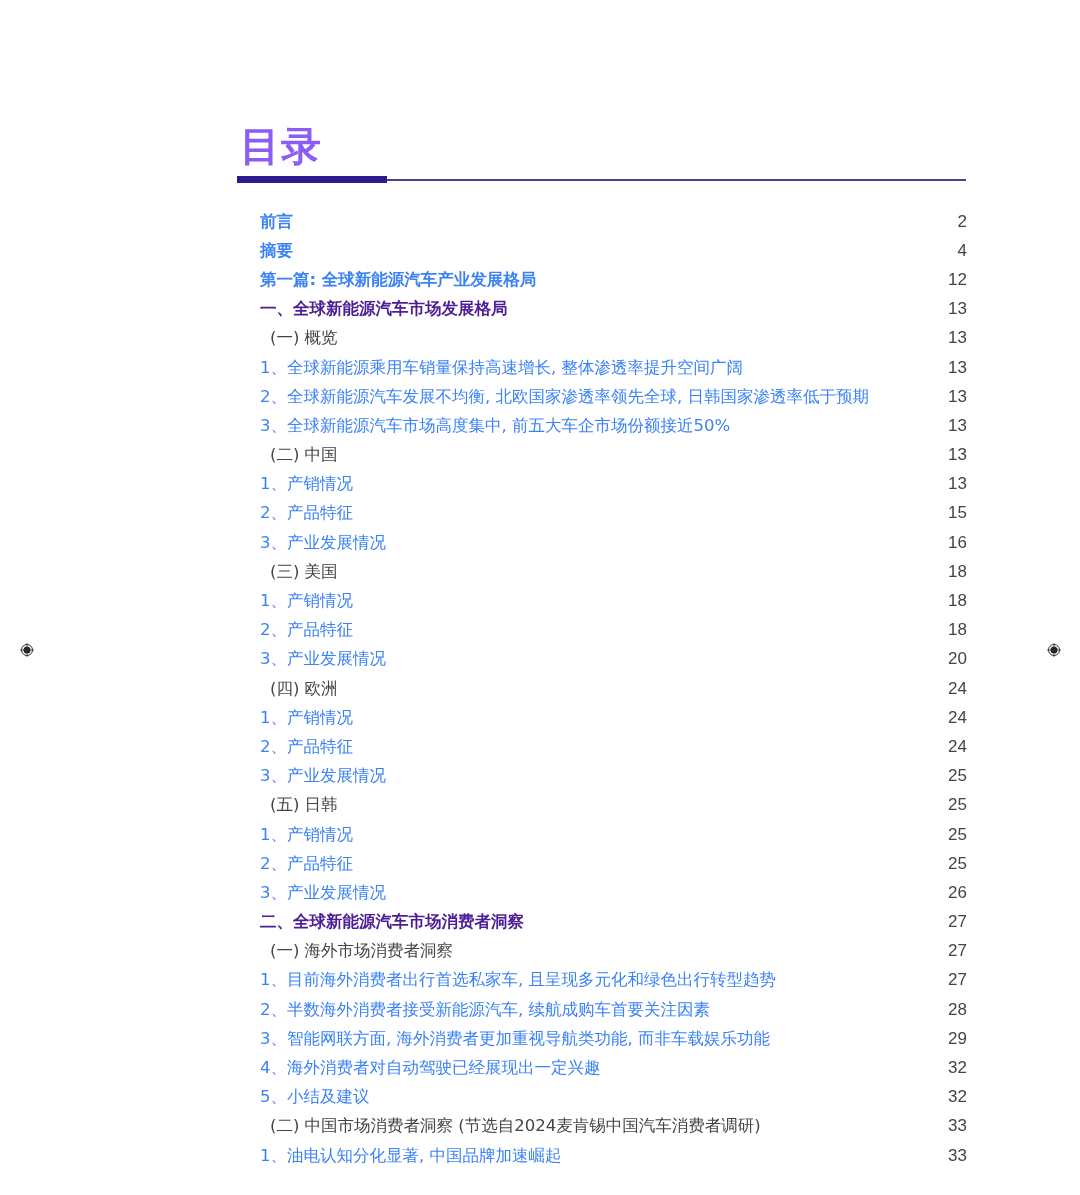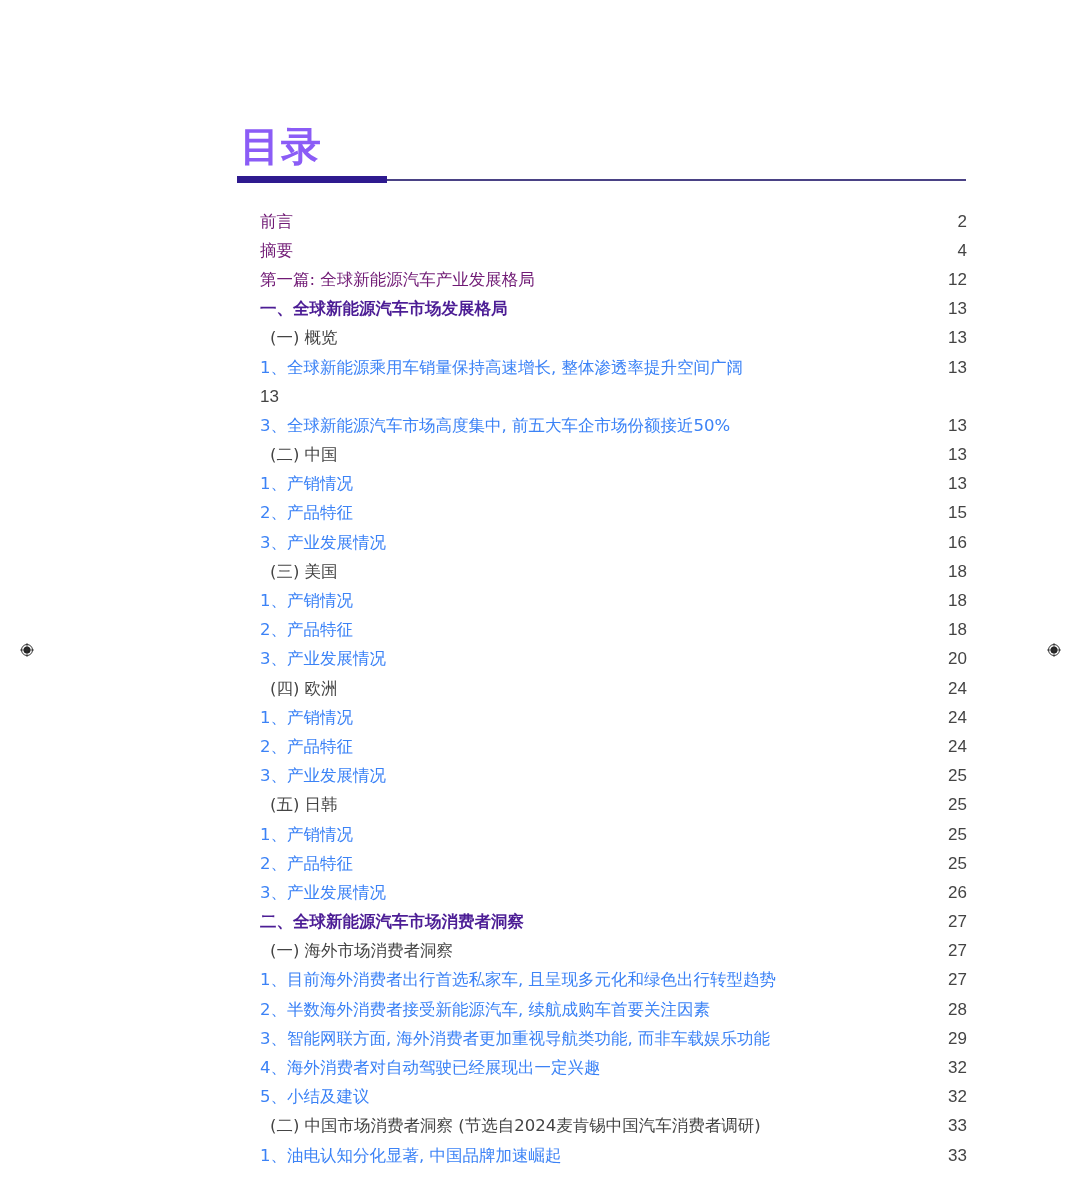--- a/index.html
+++ b/index.html
@@ -5,21 +5,21 @@
   html, body { margin:0; padding:0; }
   body { width:1080px; height:1195px; background:#ffffff; position:relative; overflow:hidden;
          font-family:"DejaVu Sans", "Liberation Sans", sans-serif; color:#333; }
   .title { position:absolute; left:240px; top:122px; font-size:40px; font-weight:bold; color:#8b5cf6; letter-spacing:1px; line-height:48px; }
   .rule-thick { position:absolute; left:237px; top:176px; width:150px; height:7px; background:#2e1a8f; }
   .rule-thin { position:absolute; left:387px; top:179px; width:579px; height:2px; background:#4a4285; }
   .toc { position:absolute; left:260px; top:207px; width:707px; }
   .row { display:flex; justify-content:space-between; align-items:center; height:29.2px; font-size:16.5px; }
   .row .label { white-space:nowrap; }
   .row .page { font-family:"Liberation Sans", sans-serif; font-size:17px; color:#444; }
-  .row.purple .label { color:#701a75; font-weight:normal; }
+  .row.purple .label { color:#3b82f6; font-weight:bold; }
   .row.bold .label { color:#4c1d95; font-weight:bold; }
   .row.sub .label { padding-left:10px; color:#444; }
   .row.item .label { color:#3b82f6; }
   .mark { position:absolute; width:14px; height:14px; }
 </style>
 </head>
 <body>
 
 <div class="title">目录</div>
 <div class="rule-thick"></div>
@@ -44,20 +44,21 @@
     </div>
     <div class="row sub">
       <span class="label">(一) 概览</span>
       <span class="page">13</span>
     </div>
     <div class="row item">
       <span class="label">1、全球新能源乘用车销量保持高速增长, 整体渗透率提升空间广阔</span>
       <span class="page">13</span>
     </div>
     <div class="row item">
+      <span class="label">2、全球新能源汽车发展不均衡, 北欧国家渗透率领先全球, 日韩国家渗透率低于预期</span>
       <span class="page">13</span>
     </div>
     <div class="row item">
       <span class="label">3、全球新能源汽车市场高度集中, 前五大车企市场份额接近50%</span>
       <span class="page">13</span>
     </div>
     <div class="row sub">
       <span class="label">(二) 中国</span>
       <span class="page">13</span>
     </div>

